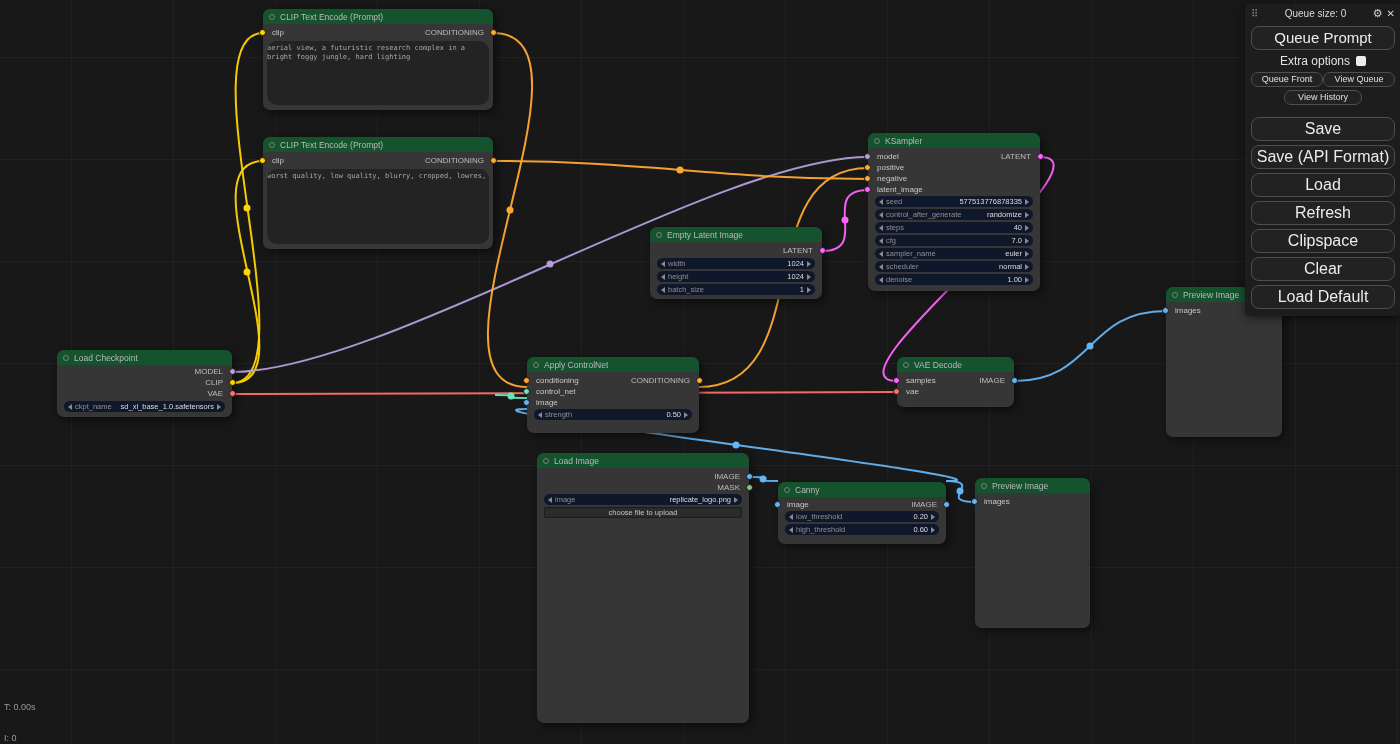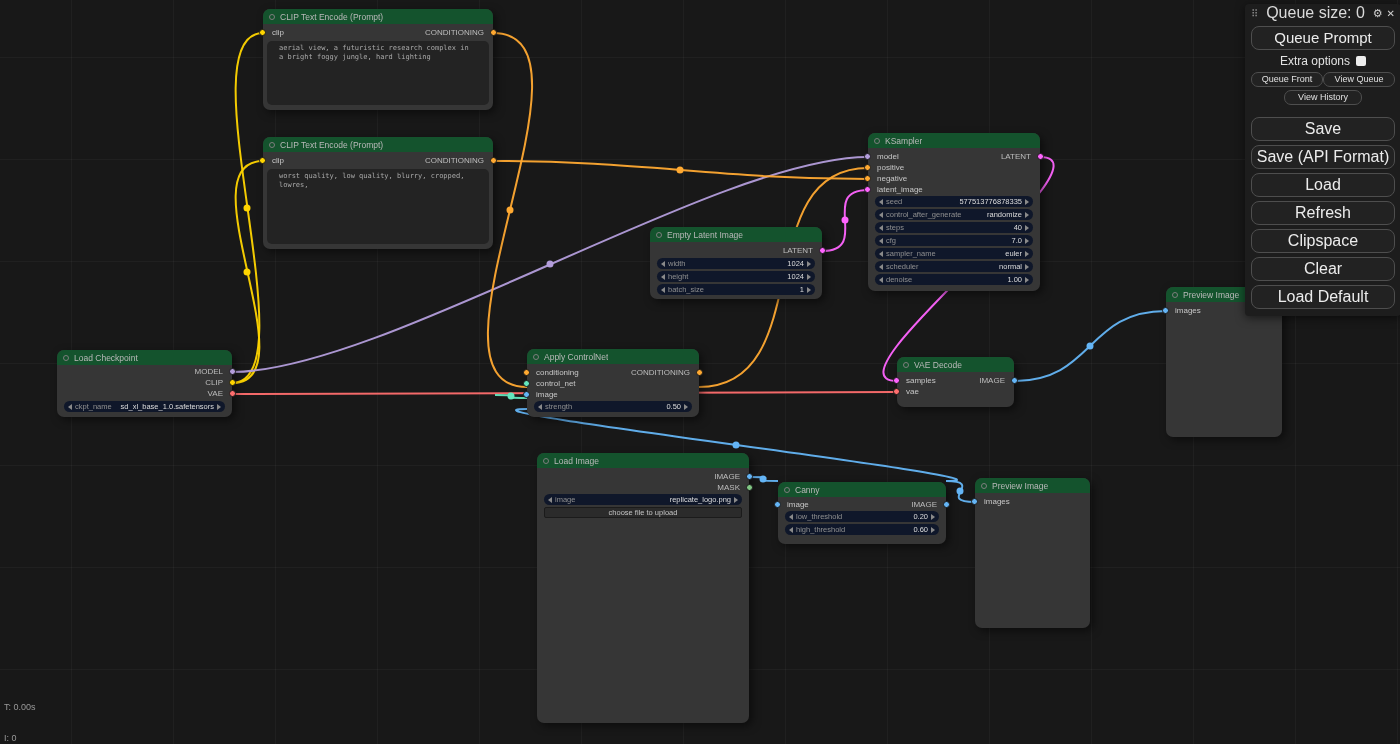--- a/index.html
+++ b/index.html
@@ -19,28 +19,28 @@
   .pin.in{left:-4px}
   .pin.out{right:-4px}
   .plabel{position:absolute;font-size:8px;line-height:10px;height:10px;color:#c7c7c7;white-space:nowrap}
   .plabel.in{left:9px}
   .plabel.out{right:9px;color:#bdbdbd}
   .widget{position:absolute;left:7px;right:7px;height:11px;background:#0f172a;border-radius:5.5px;display:flex;align-items:center;padding:0 4px;font-size:7.5px;color:#8f8f8f;overflow:hidden;white-space:nowrap}
   .wname{margin-left:3px}
   .wval{margin-left:auto;color:#dcdcdc;margin-right:3px}
   .arrL{width:0;height:0;border-top:3px solid transparent;border-bottom:3px solid transparent;border-right:4px solid #8a8a8a;flex:none}
   .arrR{width:0;height:0;border-top:3px solid transparent;border-bottom:3px solid transparent;border-left:4px solid #8a8a8a;flex:none}
-  .ta{position:absolute;left:4px;right:4px;background:#232323;border-radius:5px;font-family:"DejaVu Sans Mono",monospace;font-size:7px;line-height:8.5px;color:#a9a9a9;padding:3px 12px;overflow:hidden}
+  .ta{position:absolute;left:4px;right:4px;background:#232323;border-radius:10px;font-family:"DejaVu Sans Mono",monospace;font-size:7px;line-height:8.5px;color:#a9a9a9;padding:3px 0;overflow:hidden}
   .upload{position:absolute;left:7px;right:7px;height:11px;background:#2b2b2b;border:1px solid #1b1b1b;border-radius:2px;display:flex;align-items:center;justify-content:center;font-size:7.5px;color:#c3c3c3}
   .c-model{background:#B39DDB}.c-clip{background:#FFD500}.c-vae{background:#FF6E6E}.c-cond{background:#FFA931}
   .c-latent{background:#FF64FF}.c-image{background:#64B5F6}.c-mask{background:#81C784}.c-cnet{background:#63E6BE}
   #menu{position:absolute;left:1245px;top:4px;width:156px;background:#1d1d1d;border-radius:4px;z-index:10;padding-bottom:7px;box-shadow:0 2px 10px rgba(0,0,0,.55)}
   .mhead{display:flex;align-items:center;height:18px;padding:0 6px;gap:4px}
   .drag{color:#8a8a8a;font-size:10px;cursor:move}
-  .qsize{flex:1;text-align:center;font-size:16px;color:#dadada}
+  .qsize{flex:1;text-align:center;font-size:10px;color:#dadada}
   .gear{color:#cfcfcf;font-size:11px}
   .closex{color:#cfcfcf;font-size:10px}
   .btn{display:block;width:calc(100% - 12px);margin:4px auto 0;background:#222;border:1px solid #4e4e4e;border-radius:8px;color:#ececec;font-size:16px;line-height:18px;text-align:center;padding:2px 4px;font-family:"Liberation Sans",sans-serif;cursor:pointer}
   .btn.qp{font-size:15px}
   .smallrow{display:flex;gap:0;margin:4px 6px 0}
   .sbtn{flex:1;background:#222;border:1px solid #4e4e4e;border-radius:7px;color:#e0e0e0;font-size:9px;line-height:11px;text-align:center;padding:1px 0;font-family:"Liberation Sans",sans-serif;cursor:pointer}
   .sbtn.vh{flex:none;display:block;width:78px;margin:3px auto 0}
   .extras{display:flex;align-items:center;justify-content:center;gap:6px;margin-top:4px;height:14px}
   .exlabel{font-size:12px;color:#e2e2e2}
   .checkbox{width:10px;height:10px;background:#ededed;border-radius:2px;cursor:pointer}
@@ -206,21 +206,21 @@
     <span class="plabel out" style="top:39px">VAE</span>
     <div class="widget" style="top:51px">
       <span class="arrL"></span>
       <span class="wname">ckpt_name</span>
       <span class="wval">sd_xl_base_1.0.safetensors</span>
       <span class="arrR"></span>
     </div>
   </div>
 
 
-  <div class="node" style="left:527px;top:349px;width:172px;height:68px">
+  <div class="node" style="left:527px;top:357px;width:172px;height:76px">
     <div class="ntitle">
       <span class="cdot"></span>
       <span class="ttext">Apply ControlNet</span>
     </div>
     <span class="pin in c-cond" style="top:20px"></span>
     <span class="plabel in" style="top:19px">conditioning</span>
     <span class="pin in c-cnet" style="top:31px"></span>
     <span class="plabel in" style="top:30px">control_net</span>
     <span class="pin in c-image" style="top:42px"></span>
     <span class="plabel in" style="top:41px">image</span>

